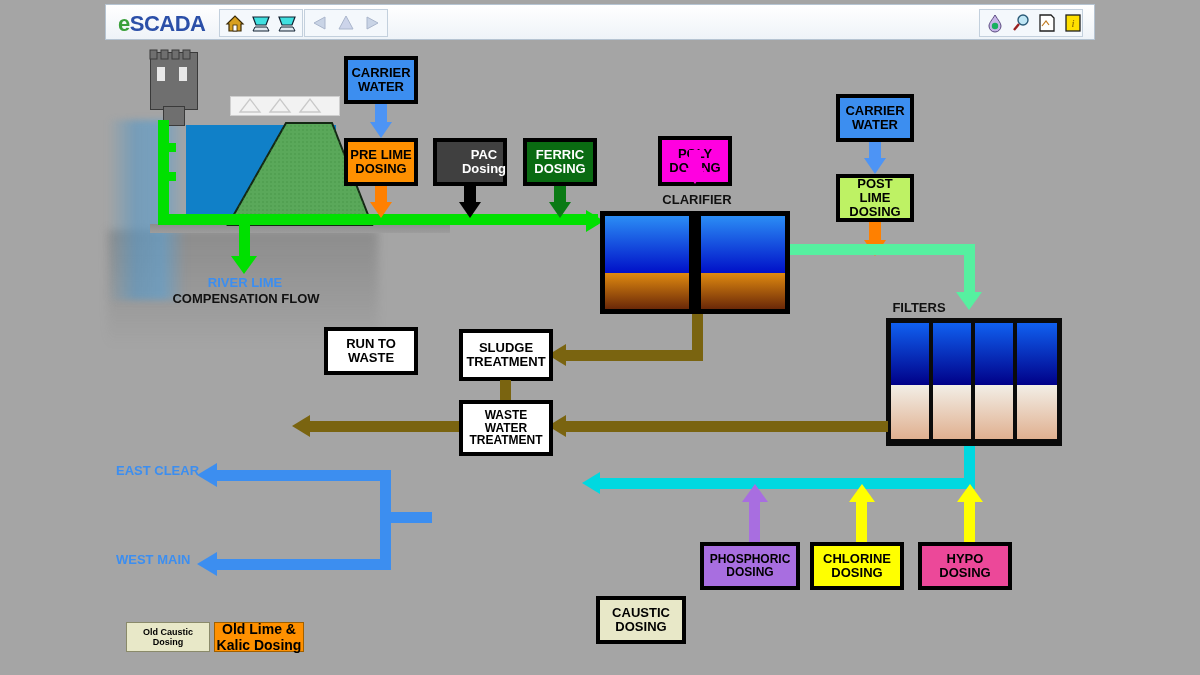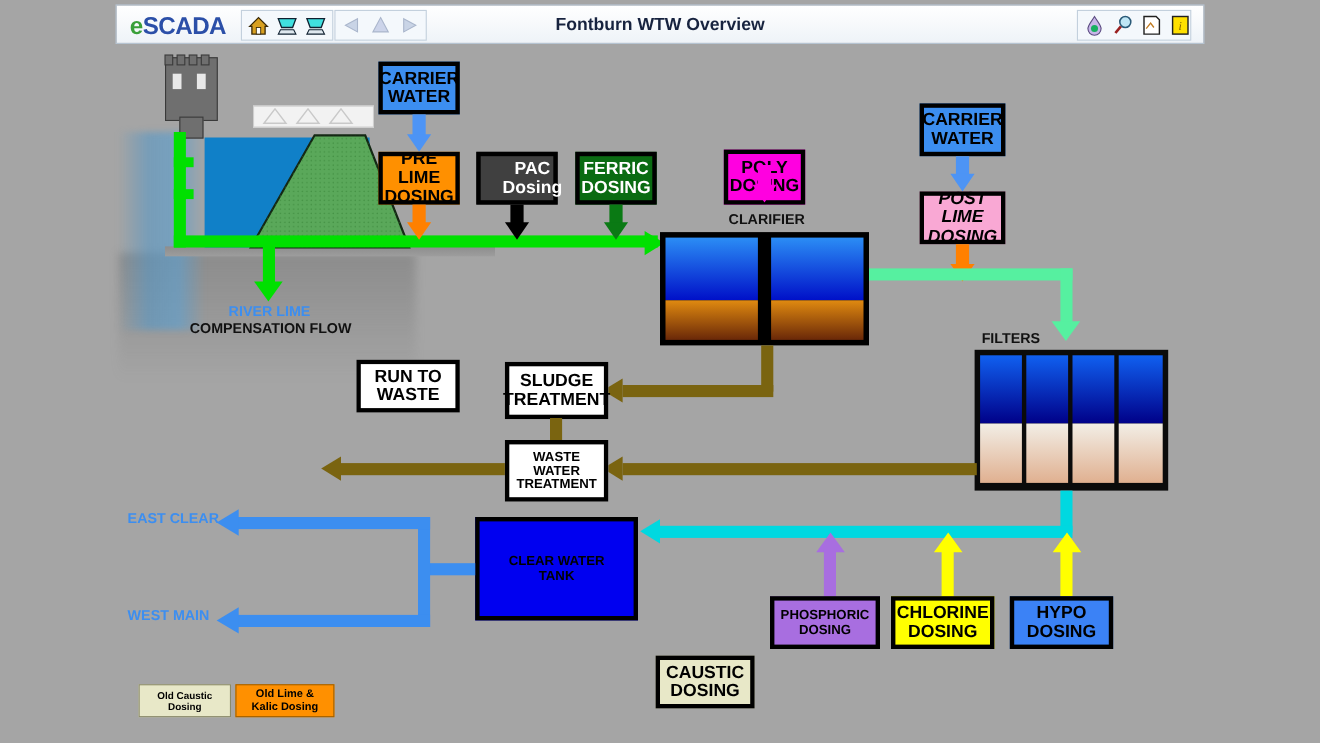--- a/index.html
+++ b/index.html
@@ -38,21 +38,21 @@
     position:absolute;left:0;right:0;top:9px;text-align:center;
     font-size:16px;font-weight:bold;color:#17233f;
   }
 
   
   .box{
     position:absolute;box-sizing:border-box;
     border:4px solid #000;
     display:flex;align-items:center;justify-content:center;
     text-align:center;line-height:1.08;
-    font-weight:bold;font-size:16px;color:#000;
+    font-weight:bold;font-size:13px;color:#000;
     white-space:pre-line;
   }
   .lbl{
     position:absolute;font-weight:bold;font-size:13px;color:#111;
     white-space:pre-line;text-align:center;line-height:1.15;
   }
   .lbl.blue{color:#3c8ef0;}
   .pipe{position:absolute;}
   .arrow{position:absolute;width:0;height:0;}
 
@@ -114,21 +114,20 @@
             <path d="M11 4 L18 17 L4 17 Z" fill="#ccd4ea" stroke="#aab6cc" stroke-width="1"></path>
           </svg>
       </span>
       <span class="ico">
         <svg viewBox="0 0 22 22" width="22" height="22">
             <path d="M6 5 L17 11 L6 17 Z" fill="#c9d4e6" stroke="#aab6cc" stroke-width="1"></path>
           </svg>
       </span>
     </div>
 
-    <div class="title">Fontburn WTW Overview</div>
 
     <div class="tbgroup tbR">
       <span class="ico">
         <svg viewBox="0 0 22 22" width="22" height="22">
           <path d="M11 3 C14 8 17 11 17 14 A6 6 0 0 1 5 14 C5 11 8 8 11 3 Z" fill="#c7b6e8" stroke="#5a4a80" stroke-width="1"></path>
           <circle cx="11" cy="14" r="3.2" fill="#17b060"></circle>
         </svg>
       </span>
       <span class="ico">
         <svg viewBox="0 0 22 22" width="22" height="22">
@@ -224,21 +223,21 @@
   <div class="box" style="left:658px;top:100px;width:74px;height:50px;background:#ff00e0;margin-top:36px;">POLY
 DOSING</div>
   <div class="pipe" style="left:689px;top:150px;width:12px;height:22px;background:#ff00e0;"></div>
   <div class="arrow" style="left:684px;top:168px;border-left:11px solid transparent;border-right:11px solid transparent;border-top:16px solid #ff00e0;"></div>
 
   <div class="box" style="left:836px;top:94px;width:78px;height:48px;background:#3c8ef0;">CARRIER
 WATER</div>
   <div class="pipe" style="left:869px;top:142px;width:12px;height:20px;background:#4d94f5;"></div>
   <div class="arrow" style="left:864px;top:158px;border-left:11px solid transparent;border-right:11px solid transparent;border-top:16px solid #4d94f5;"></div>
 
-  <div class="box" style="left:836px;top:174px;width:78px;height:48px;background:#f9a8d4;font-style:italic;">POST LIME
+  <div class="box" style="left:836px;top:174px;width:78px;height:48px;background:#bef264;">POST LIME
 DOSING</div>
   <div class="pipe" style="left:869px;top:222px;width:12px;height:22px;background:#ff8000;"></div>
   <div class="arrow" style="left:864px;top:240px;border-left:11px solid transparent;border-right:11px solid transparent;border-top:16px solid #ff8000;"></div>
 
   <div class="lbl" style="left:652px;top:193px;width:90px;">CLARIFIER</div>
   <div style="position:absolute;left:600px;top:211px;width:190px;height:103px;background:#000;">
     <div style="position:absolute;left:5px;top:5px;width:84px;height:57px;background:linear-gradient(180deg,#2b8df5,#0010c8);"></div>
     <div style="position:absolute;left:5px;top:62px;width:84px;height:36px;background:linear-gradient(180deg,#e08a10,#6a2808);"></div>
     <div style="position:absolute;left:101px;top:5px;width:84px;height:57px;background:linear-gradient(180deg,#2b8df5,#0010c8);"></div>
     <div style="position:absolute;left:101px;top:62px;width:84px;height:36px;background:linear-gradient(180deg,#e08a10,#6a2808);"></div>
@@ -276,22 +275,20 @@
 TREATMENT</div>
   <div class="pipe" style="left:500px;top:380px;width:11px;height:22px;background:#7a6410;"></div>
   <div class="box" style="left:459px;top:400px;width:94px;height:56px;background:#ffffff;font-size:12px;">WASTE
 WATER
 TREATMENT</div>
 
   <div class="pipe" style="left:964px;top:446px;width:11px;height:38px;background:#00d8e0;"></div>
   <div class="pipe" style="left:600px;top:478px;width:375px;height:11px;background:#00d8e0;"></div>
   <div class="arrow" style="left:582px;top:472px;border-top:11px solid transparent;border-bottom:11px solid transparent;border-right:18px solid #00d8e0;"></div>
 
-  <div class="box" style="left:432px;top:470px;width:148px;height:94px;background:#0000f0;font-size:12px;">CLEAR WATER
-TANK</div>
 
   <div class="pipe" style="left:380px;top:512px;width:52px;height:11px;background:#3c8ef0;"></div>
   <div class="pipe" style="left:380px;top:470px;width:11px;height:100px;background:#3c8ef0;"></div>
   <div class="pipe" style="left:215px;top:470px;width:176px;height:11px;background:#3c8ef0;"></div>
   <div class="arrow" style="left:197px;top:463px;border-top:12px solid transparent;border-bottom:12px solid transparent;border-right:20px solid #3c8ef0;"></div>
   <div class="pipe" style="left:215px;top:559px;width:176px;height:11px;background:#3c8ef0;"></div>
   <div class="arrow" style="left:197px;top:552px;border-top:12px solid transparent;border-bottom:12px solid transparent;border-right:20px solid #3c8ef0;"></div>
   <div class="lbl blue" style="left:116px;top:464px;width:92px;text-align:left;">EAST CLEAR</div>
   <div class="lbl blue" style="left:116px;top:553px;width:96px;text-align:left;">WEST MAIN</div>
 
@@ -300,28 +297,28 @@
   <div class="box" style="left:700px;top:542px;width:100px;height:48px;background:#a86ee0;font-size:12px;">PHOSPHORIC
 DOSING</div>
 
   <div class="arrow" style="left:849px;top:484px;border-left:13px solid transparent;border-right:13px solid transparent;border-bottom:18px solid #ffff00;"></div>
   <div class="pipe" style="left:856px;top:500px;width:11px;height:42px;background:#ffff00;"></div>
   <div class="box" style="left:810px;top:542px;width:94px;height:48px;background:#ffff00;">CHLORINE
 DOSING</div>
 
   <div class="arrow" style="left:957px;top:484px;border-left:13px solid transparent;border-right:13px solid transparent;border-bottom:18px solid #ffff00;"></div>
   <div class="pipe" style="left:964px;top:500px;width:11px;height:42px;background:#ffff00;"></div>
-  <div class="box" style="left:918px;top:542px;width:94px;height:48px;background:#3b82f6;">HYPO
+  <div class="box" style="left:918px;top:542px;width:94px;height:48px;background:#ec4899;">HYPO
 DOSING</div>
 
   <div class="box" style="left:596px;top:596px;width:90px;height:48px;background:#e8e8c8;">CAUSTIC
 DOSING</div>
 
   <div style="position:absolute;left:126px;top:622px;width:84px;height:30px;background:#e8e8c8;
               border:1px solid #8a8a6a;display:flex;align-items:center;justify-content:center;
               text-align:center;font-size:9px;font-weight:bold;color:#000;white-space:pre-line;line-height:1.15;box-sizing:border-box;">Old Caustic
 Dosing</div>
   <div style="position:absolute;left:214px;top:622px;width:90px;height:30px;background:#ff9000;
               border:1px solid #a06000;display:flex;align-items:center;justify-content:center;
-              text-align:center;font-size:10px;font-weight:bold;color:#000;white-space:pre-line;line-height:1.15;box-sizing:border-box;">Old Lime &amp;
+              text-align:center;font-size:14px;font-weight:bold;color:#000;white-space:pre-line;line-height:1.15;box-sizing:border-box;">Old Lime &amp;
 Kalic Dosing</div>
 
 </div>
 
 </body></html>

